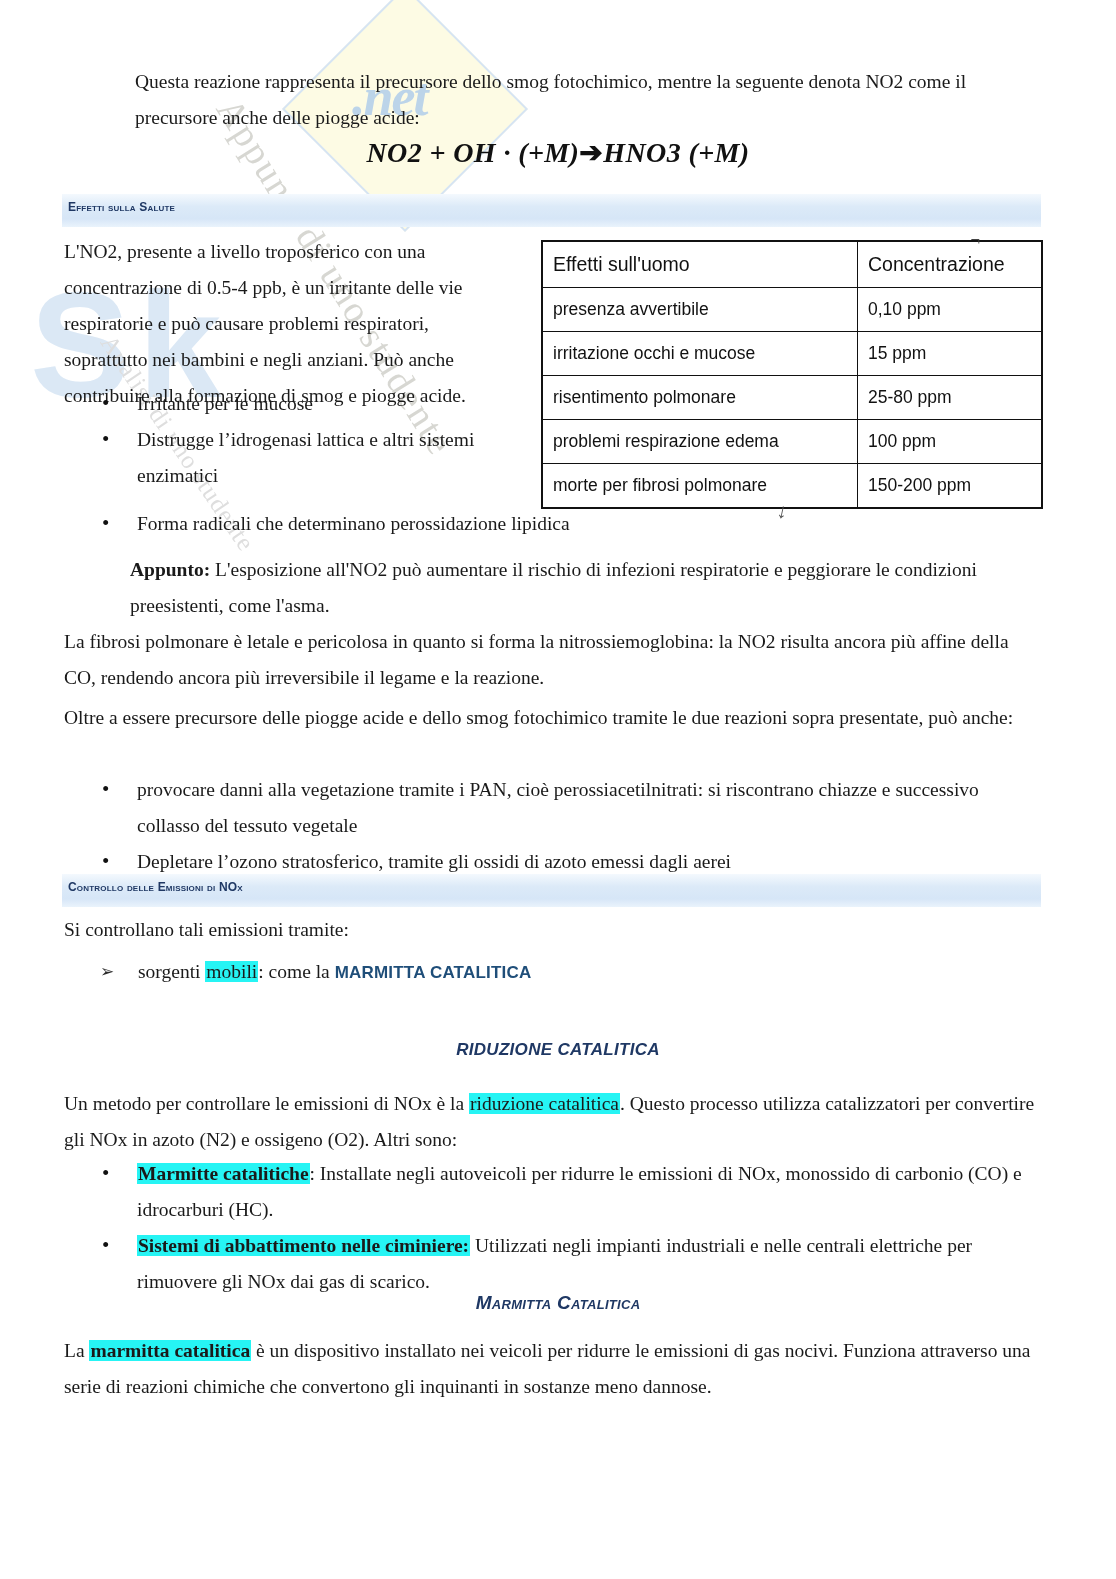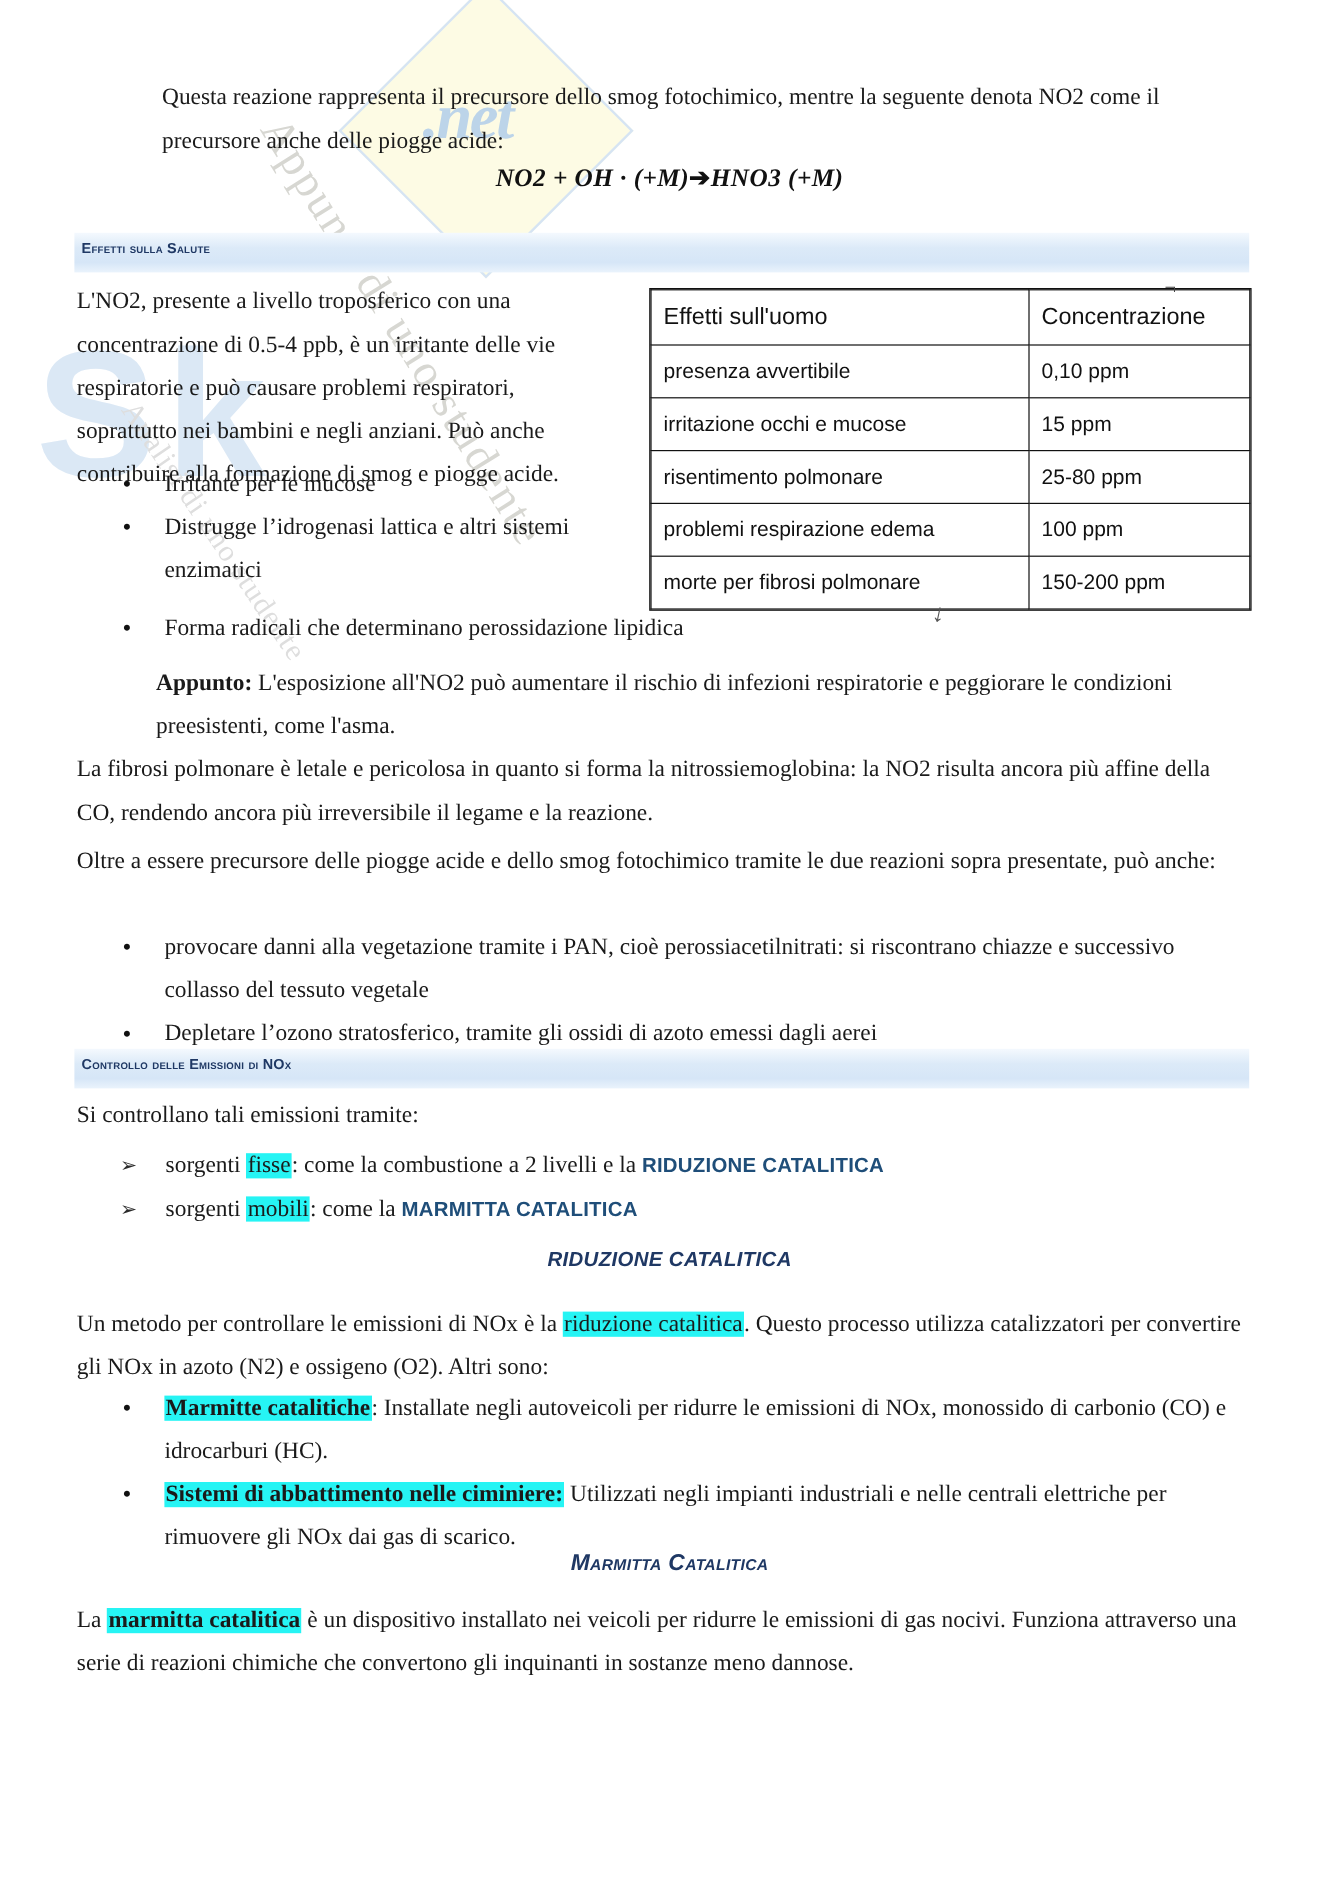--- a/index.html
+++ b/index.html
@@ -110,21 +110,21 @@
 
   .formula {
     position: absolute;
     left: 0;
     top: 136px;
     width: 1116px;
     text-align: center;
     font-family: "Liberation Serif", serif;
     font-weight: bold;
     font-style: italic;
-    font-size: 21px;
+    font-size: 28px;
     letter-spacing: .4px;
     color: #111;
   }
   .formula .arrow { font-style: normal; font-weight: bold; }
 
   
   .sect-bar {
     position: absolute;
     left: 62px;
     width: 979px;
@@ -372,21 +372,20 @@
       <li>Depletare l’ozono stratosferico, tramite gli ossidi di azoto emessi dagli aerei</li>
     </ul>
 
     <div class="sect-bar" id="bar-nox">
       <span class="sect-text">Controllo delle Emissioni di NOx</span>
     </div>
 
     <div class="tx-sicontrollano para">Si controllano tali emissioni tramite:</div>
 
     <ul class="arrows li-4">
-      <li><span>sorgenti </span><span class="hl">fisse</span><span>: come la combustione a 2 livelli e la </span><span class="blu">RIDUZIONE CATALITICA</span></li>
       <li><span>sorgenti </span><span class="hl">mobili</span><span>: come la </span><span class="blu">MARMITTA CATALITICA</span></li>
     </ul>
 
     <div class="subhead" id="sub-rid">RIDUZIONE CATALITICA</div>
 
     <div class="tx-metodo para">
       <span>Un metodo per controllare le emissioni di NOx è la </span><span class="hl">riduzione catalitica</span><span>. Questo processo utilizza catalizzatori per convertire gli NOx in azoto (N2) e ossigeno (O2). Altri sono:</span>
     </div>
 
     <ul class="dots li-5">

